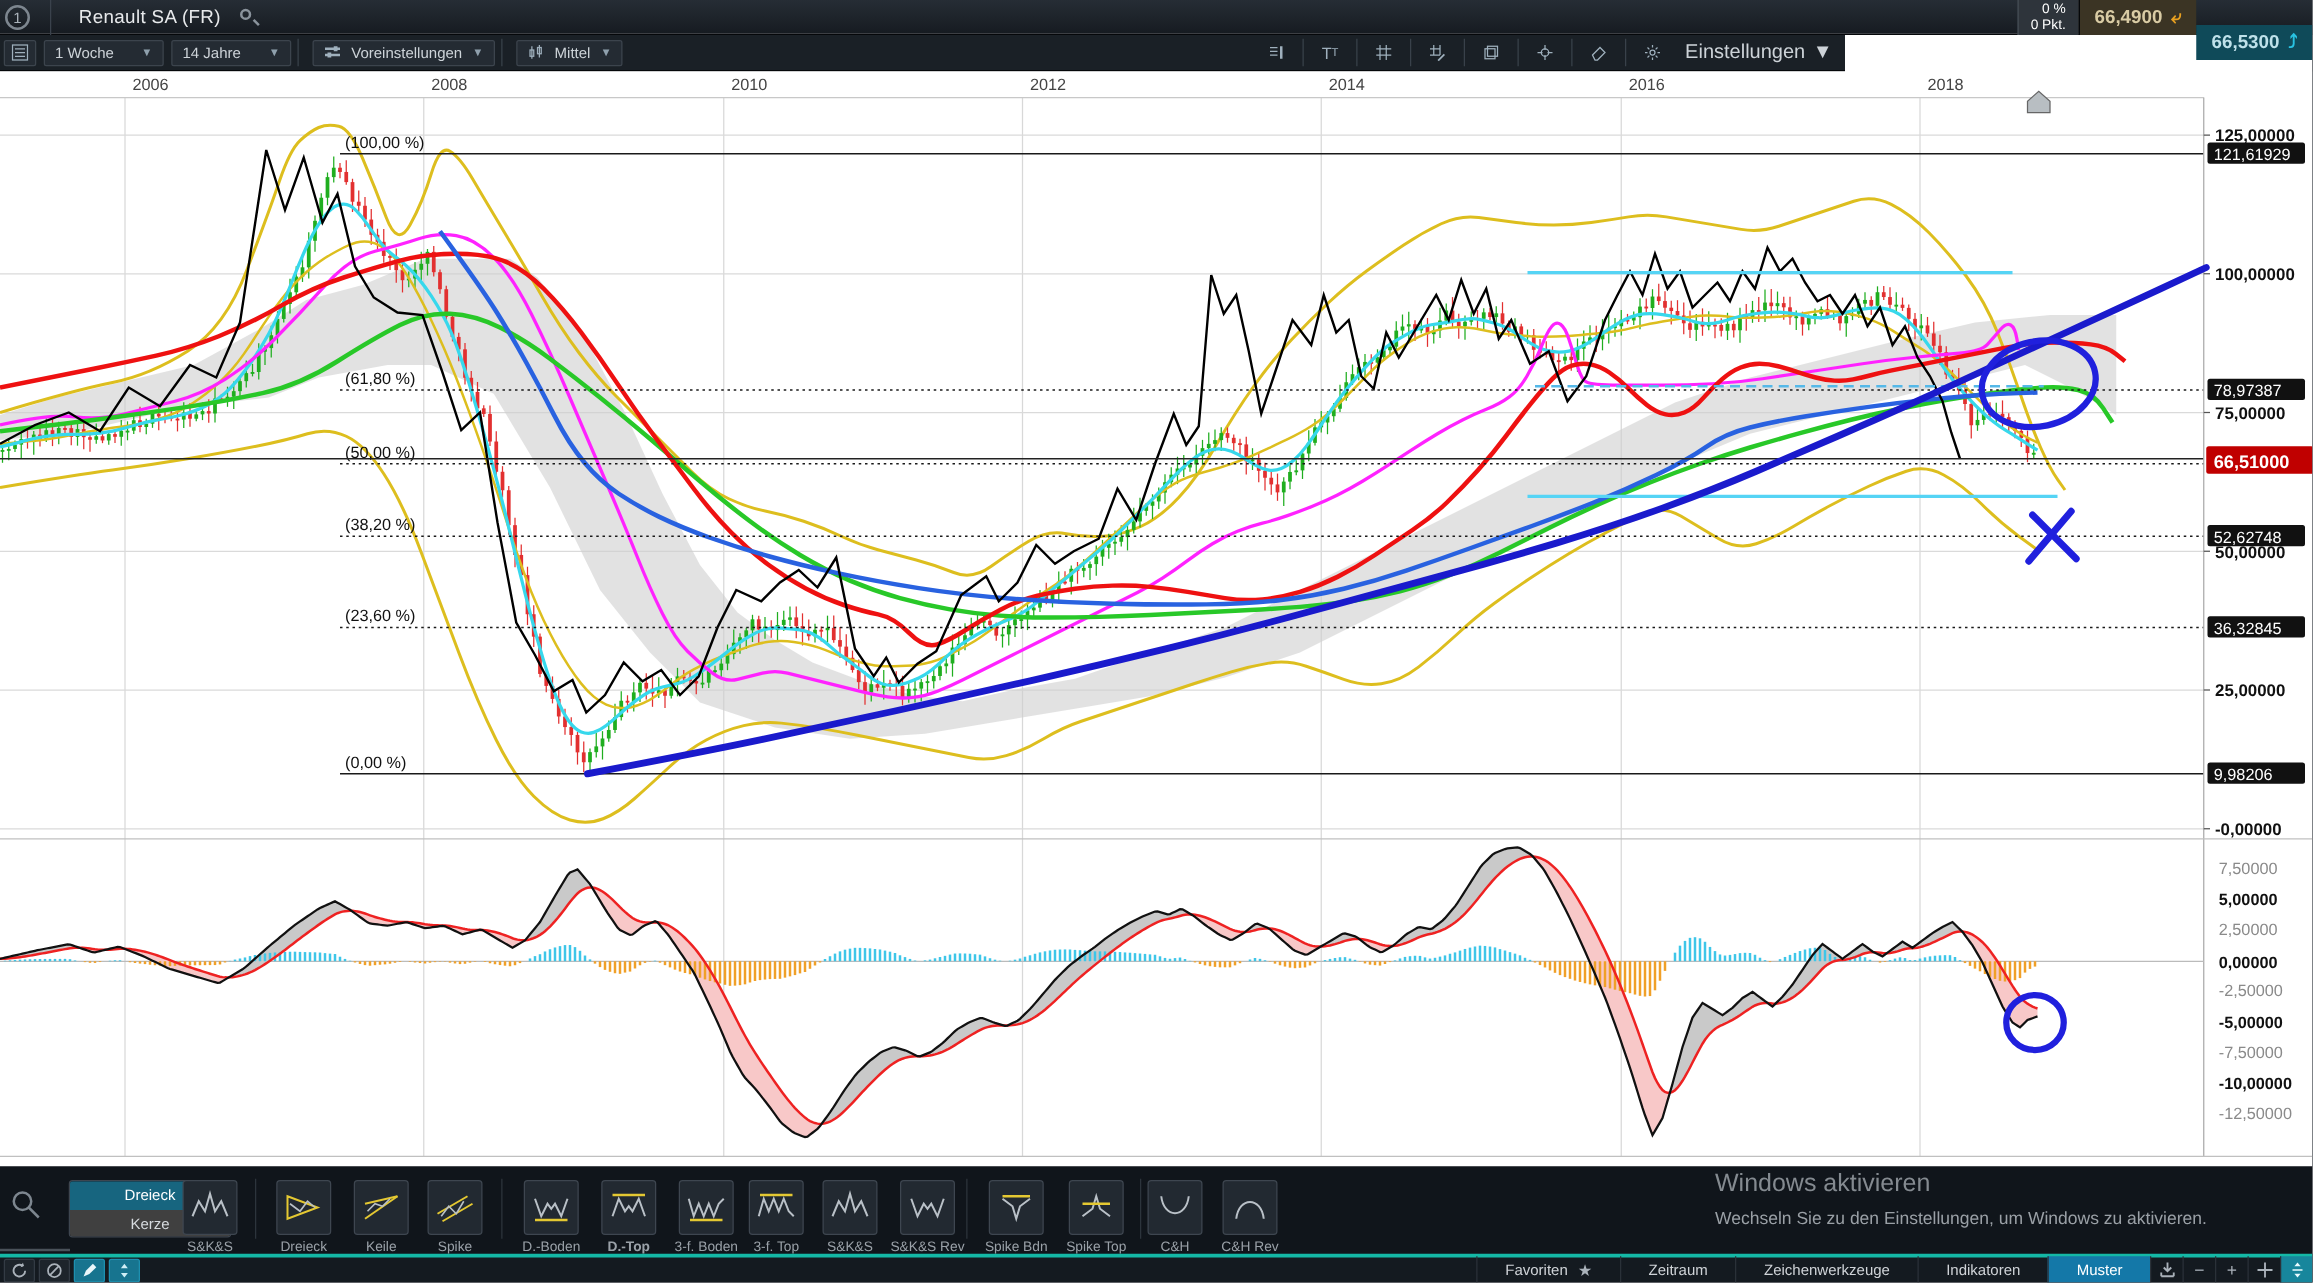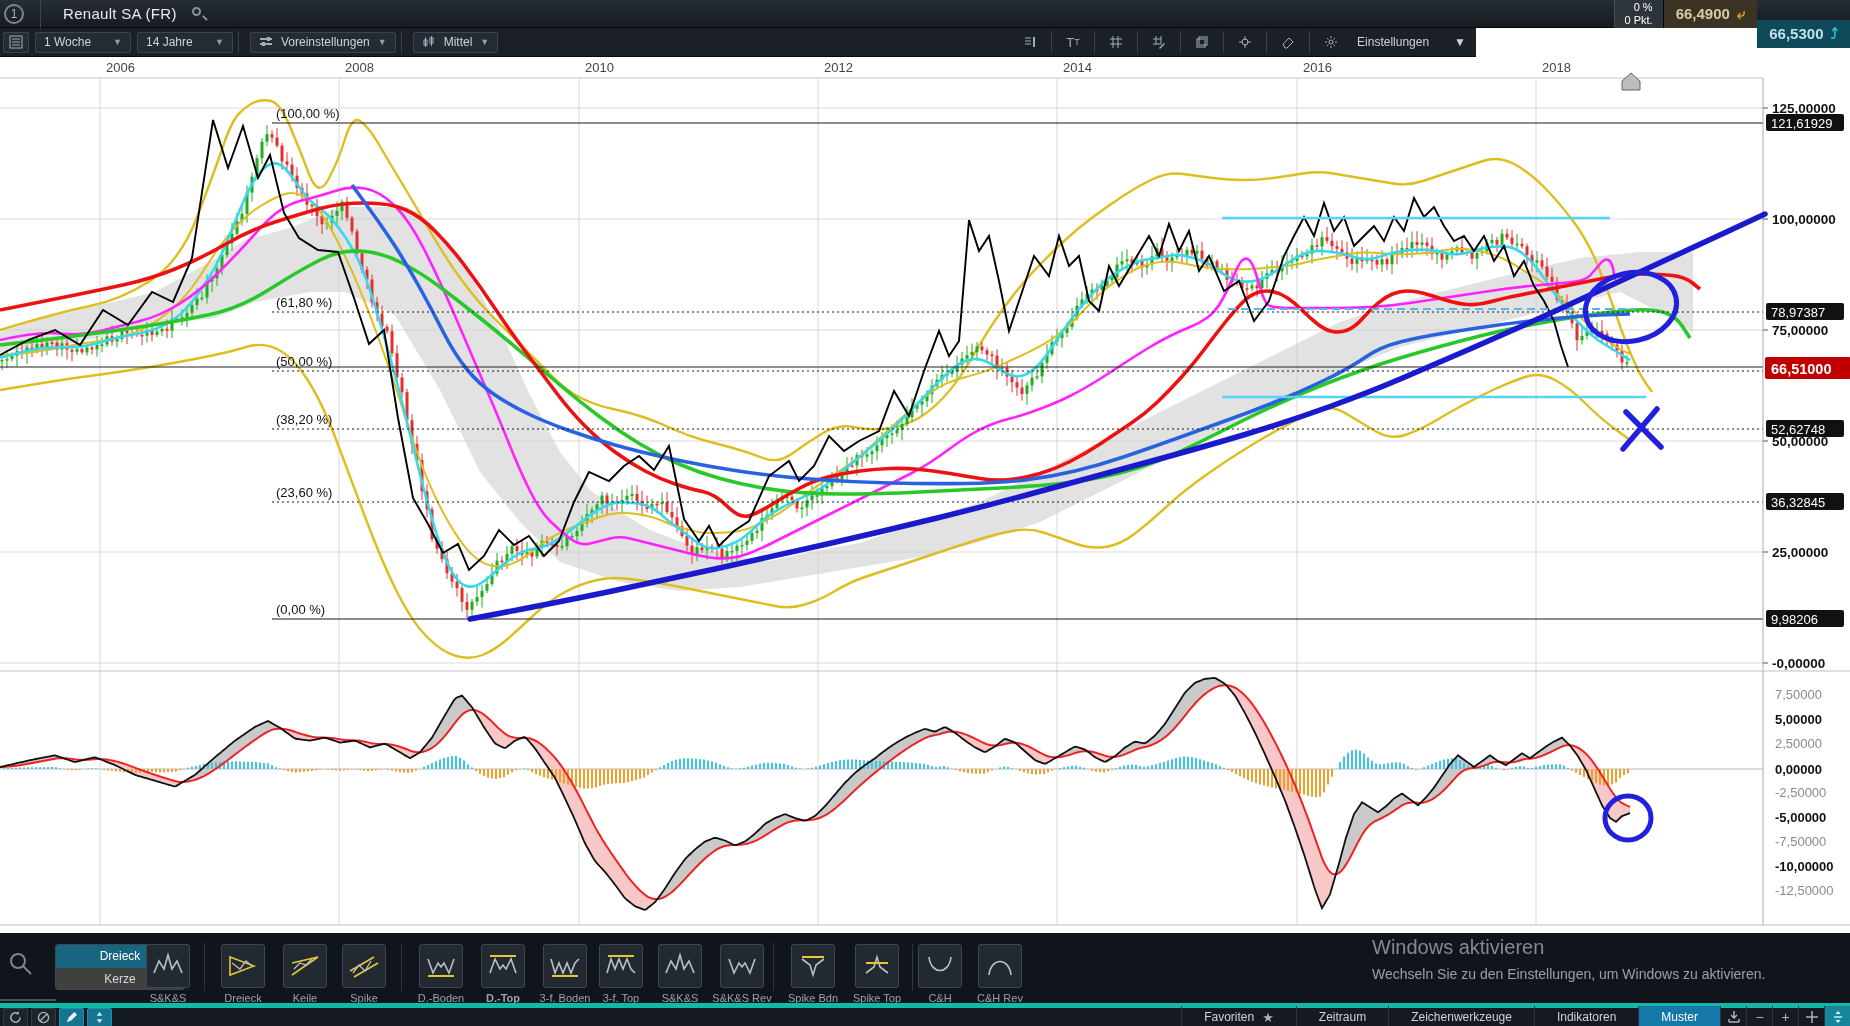--- a/index.html
+++ b/index.html
@@ -21,38 +21,38 @@
   .arr{font-size:15px;font-weight:bold;}
   #bid-box .arr{color:#e8a020;} #ask-box .arr{color:#29c2e2;}
   
   #toolbar{position:absolute;left:0;top:28px;width:1476px;height:29px;background:#1a2026;border-bottom:1px solid #05070a;display:flex;align-items:center;color:#cdd3d8;}
   .tool-btn{height:21px;background:#242b33;border:1px solid #3c444d;border-radius:2px;display:flex;align-items:center;gap:8px;padding:0 8px;margin-left:6px;font-size:12px;}
   .tool-btn .car{color:#8fa0ad;font-size:9px;}
   .ico-sm{width:14px;height:14px;display:inline-block;}
   #toolbar .vsep{width:1px;height:22px;background:#39414a;margin:0 5px;}
   #toolbar .spacer{flex:1;}
   .ricon{width:26px;height:20px;display:flex;align-items:center;justify-content:center;margin:0 3px;}
-  #settings-btn{display:flex;align-items:center;gap:25px;font-size:12px;padding:0 10px;justify-content:space-between;}
+  #settings-btn{display:flex;align-items:center;gap:6px;font-size:16px;padding:0 10px;justify-content:space-between;}
   
   #chart-svg{position:absolute;left:0;top:57px;}
   
   #footer{position:absolute;left:0;top:933px;width:1850px;height:93px;background:#10151b;color:#cdd3d8;}
   #wm{position:absolute;left:1372px;top:3px;color:#848a90;}
   #wm-title{font-size:20px;}
   #wm-sub{font-size:14px;margin-top:7px;color:#9aa0a6;}
   .pat-btn{position:absolute;top:11px;width:44px;height:44px;background:#222931;border:1px solid #3e4650;border-radius:3px;display:flex;align-items:center;justify-content:center;}
   .pat-lbl{position:absolute;top:59px;font-size:11px;color:#9aa1a8;text-align:center;transform:translateX(-50%);white-space:nowrap;}
   .fsep{position:absolute;top:10px;width:1px;height:48px;background:#2c343c;}
   #classic-stack{position:absolute;left:55px;top:11px;width:130px;height:46px;border:1px solid #3e4650;border-radius:3px;overflow:hidden;font-size:12px;text-align:center;}
   #btn-classic{height:23px;line-height:23px;background:#17657f;color:#fff;}
   #btn-kerze{height:23px;line-height:23px;background:#404040;color:#d6dade;}
   #foot-mag{position:absolute;left:8px;top:18px;}
   #foot-mag-line{position:absolute;left:0px;top:66px;width:56px;height:2px;background:#4a525a;}
   
-  #bottombar{position:absolute;left:0;top:1003px;width:1850px;height:23px;background:#141a20;border-top:5px solid #14b8a6;display:flex;align-items:center;font-size:12px;color:#cfd3d7;}
+  #bottombar{position:absolute;left:0;top:1003px;width:1850px;height:23px;background:#141a20;border-top:3px solid #14b8a6;display:flex;align-items:center;font-size:12px;color:#cfd3d7;}
   .bb-ico{width:25px;height:19px;margin-left:3px;border-radius:2px;display:flex;align-items:center;justify-content:center;background:#1d242b;border:1px solid #333b44;}
   .bb-ico.active{background:#17748f;border-color:#1d90b0;}
   #bottombar .spacer{flex:1;}
   .bb-tab{height:23px;display:flex;align-items:center;gap:8px;padding:0 22px;border-left:1px solid #2a3138;}
   .bb-tab.active{background:#1478a8;color:#fff;}
   .star{color:#aab2ba;font-size:13px;}
   .bb-right{width:26px;height:23px;display:flex;align-items:center;justify-content:center;color:#aab2ba;font-size:14px;border-left:1px solid #2a3138;}
   .bb-right.active{background:#17869c;color:#eafcff;}
 </style>
 </head>

